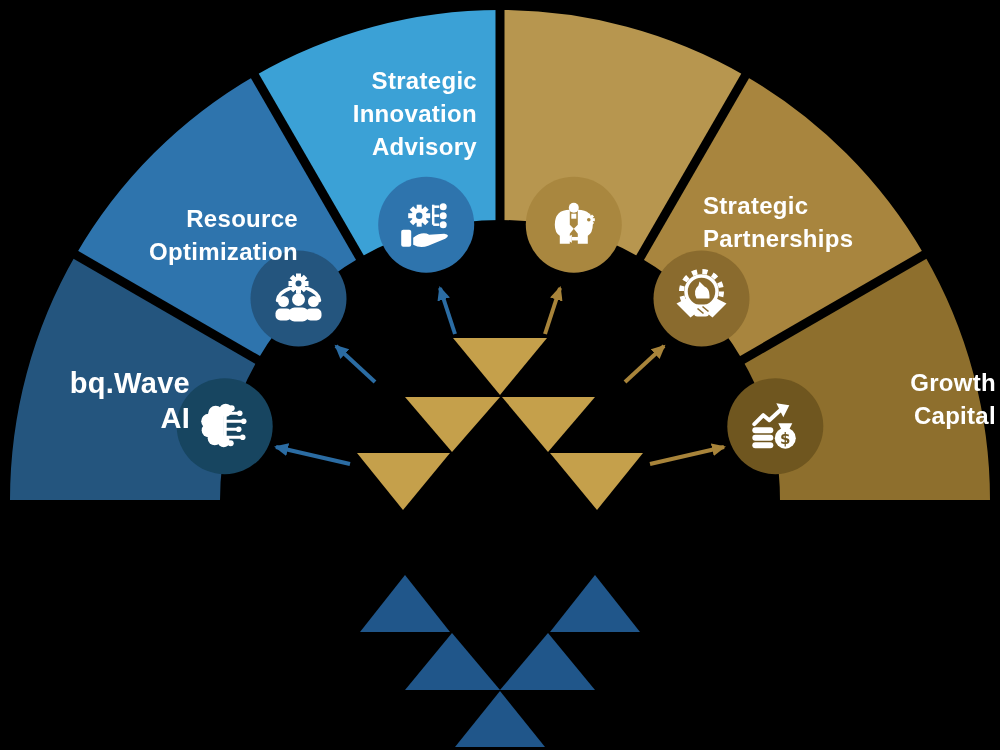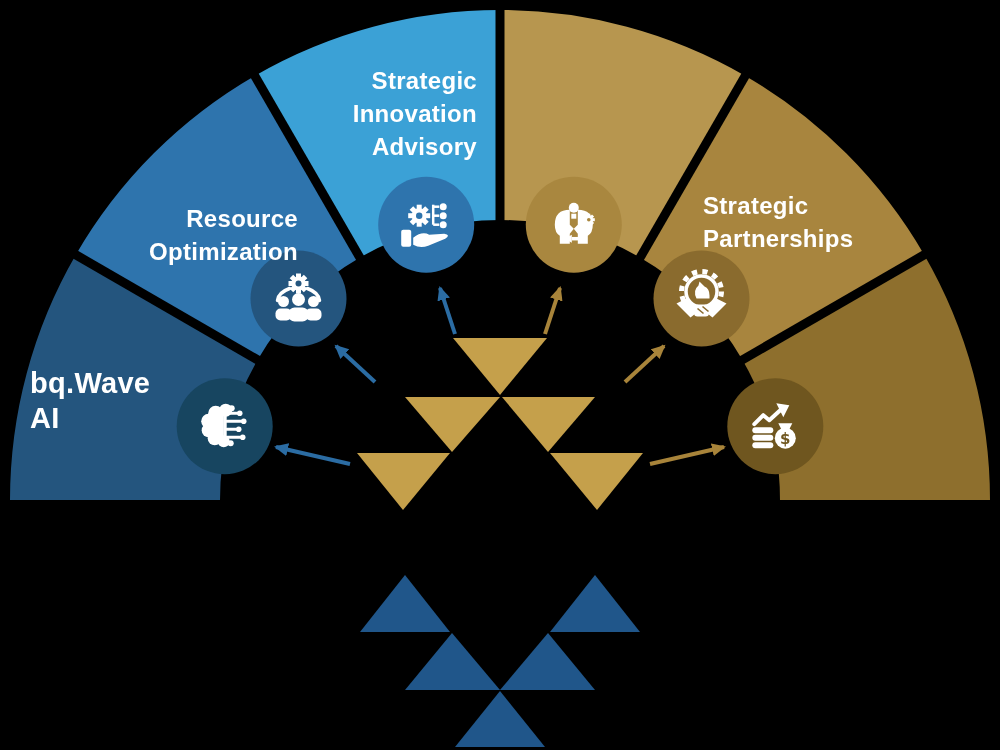--- a/index.html
+++ b/index.html
@@ -1,21 +1,21 @@
 <!DOCTYPE html>
 <html><head>
 <meta charset="utf-8">
 <style>
   html,body{margin:0;padding:0;background:#000;}
   .stage{position:relative;width:1000px;height:750px;background:#000;overflow:hidden;
          font-family:"Liberation Sans",sans-serif;}
   .stage svg{position:absolute;left:0;top:0;}
   .seg-label{position:absolute;color:#fff;font-weight:600;font-size:24px;line-height:33px;
              white-space:pre-line;letter-spacing:.3px;}
-  .al-c{text-align:left}.al-r{text-align:right}.al-l{text-align:left}
+  .al-c{text-align:right}.al-r{text-align:right}.al-l{text-align:left}
   #lbl-0{left:30px;top:366px;width:160px;font-size:29px;line-height:35px;}
   #lbl-1{left:38px;top:202px;width:260px;}
   #lbl-2{left:277px;top:64px;width:200px;}
   #lbl-3{left:523px;top:64px;width:230px;}
   #lbl-4{left:703px;top:189px;width:250px;}
   #lbl-5{left:796px;top:366px;width:200px;}
 </style>
 </head>
 <body>
 
@@ -187,14 +187,16 @@
 
 <div id="lbl-0" class="seg-label al-c">bq.Wave
 AI</div>
 <div id="lbl-1" class="seg-label al-r">Resource
 Optimization</div>
 <div id="lbl-2" class="seg-label al-r">Strategic
 Innovation
 Advisory</div>
 <div id="lbl-4" class="seg-label al-l">Strategic
 Partnerships</div>
+<div id="lbl-5" class="seg-label al-c">Growth
+Capital</div>
 
 </div>
 
 </body></html>

